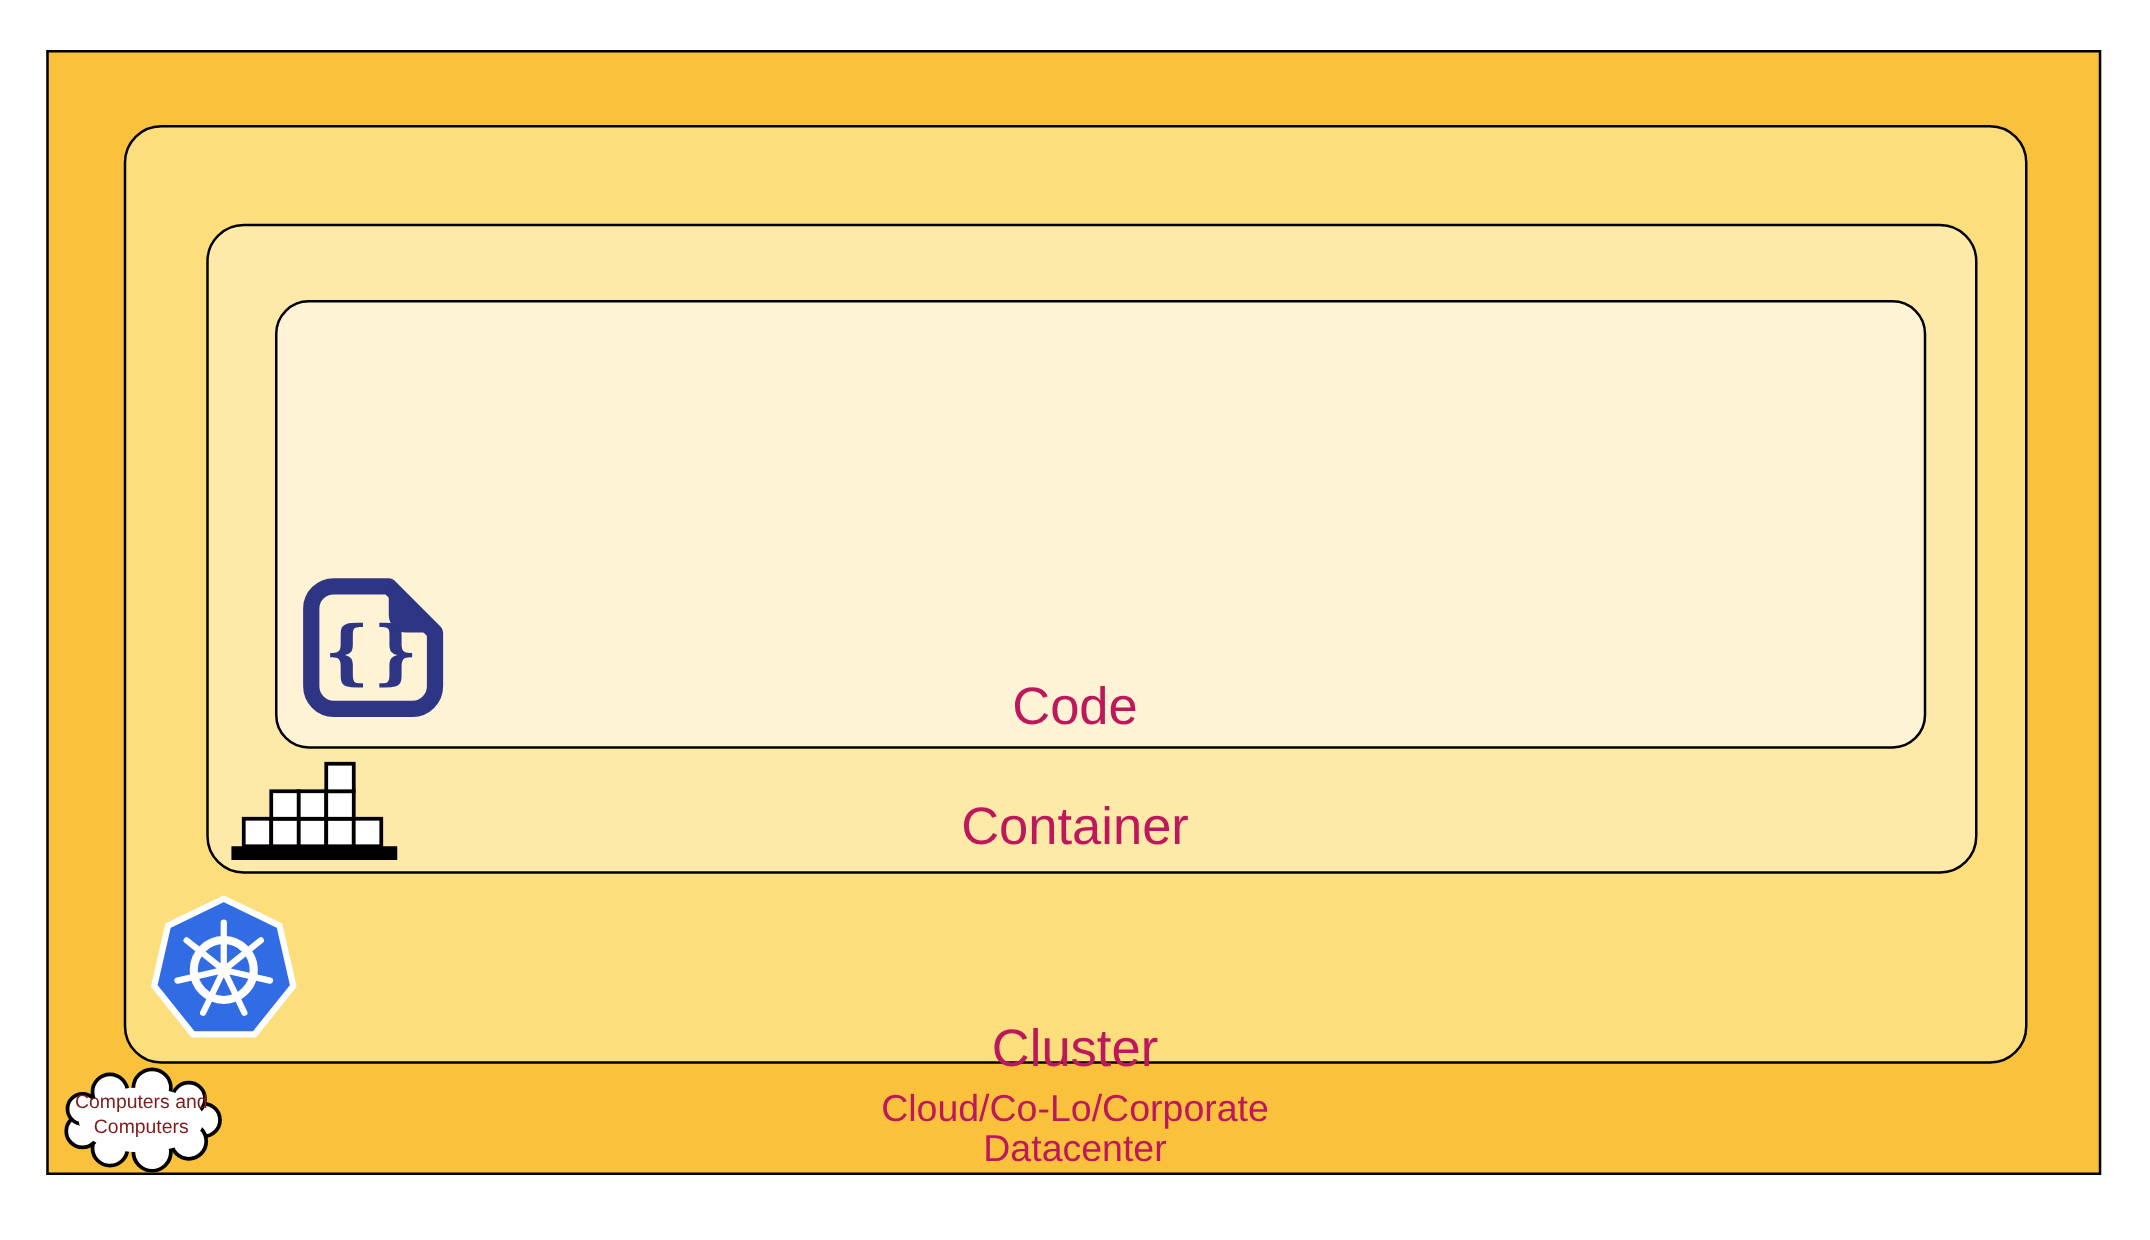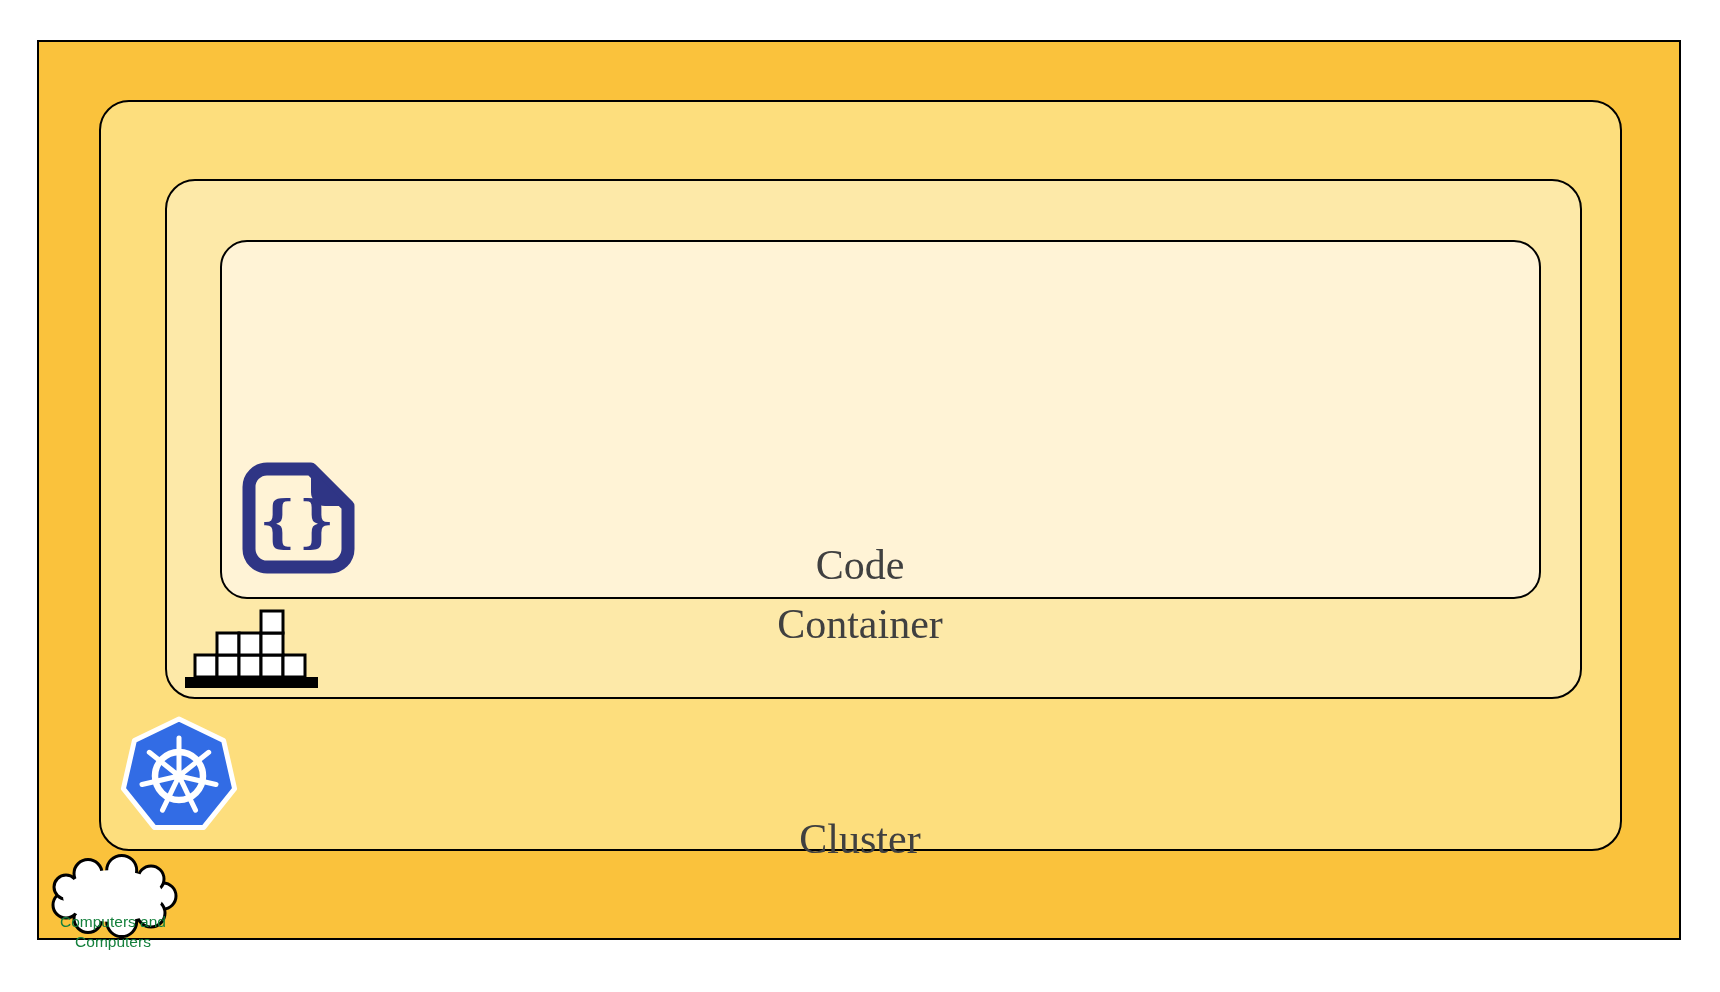--- a/index.html
+++ b/index.html
@@ -7,49 +7,53 @@
     position:relative;width:1720px;height:992px;background:#ffffff;overflow:hidden;
     font-family:"Liberation Sans",sans-serif;
   }
   .layer{position:absolute;border:2px solid #000;box-sizing:border-box;}
   .layer-datacenter{left:37px;top:40px;width:1644px;height:900px;border-radius:0;}
   .layer-cluster{left:99px;top:100px;width:1523px;height:751px;border-radius:30px;}
   .layer-container{left:165px;top:179px;width:1417px;height:520px;border-radius:30px;}
   .layer-code{left:220px;top:240px;width:1321px;height:359px;border-radius:27px;}
   .layer-label{
     position:absolute;left:860px;transform:translateX(-50%);
-    font-size:42px;line-height:44px;color:#404040;white-space:nowrap;text-align:center;font-family:Liberation Serif, serif;
+    font-size:42px;line-height:44px;color:#be185d;white-space:nowrap;text-align:center;
   }
   .lbl-code{top:543px;}
-  .lbl-container{top:602px;}
+  .lbl-container{top:639px;}
   .lbl-cluster{top:817px;}
   .lbl-datacenter{top:872px;font-size:30px;line-height:32px;}
   .icon{position:absolute;}
   .icon-code{left:240px;top:460px;width:117px;height:117px;}
   .icon-container{left:185px;top:608px;width:133px;height:80px;}
   .icon-k8s{left:119px;top:712px;width:120px;height:126px;}
   .icon-cloud{left:43px;top:852px;width:140px;height:86px;}
   .cloud-text{
     position:absolute;left:43px;top:872px;width:140px;
-    font-size:15.5px;line-height:20px;text-align:center;color:#15803d;margin-top:40px;
+    font-size:15.5px;line-height:20px;text-align:center;color:#7f1d1d;
   }
 </style>
 </head>
 <body>
 
 <div class="canvas">
 
   <div class="layer layer-datacenter" style="background-color: rgb(250, 194, 60);"></div>
   <div class="layer layer-cluster" style="background-color: rgb(253, 222, 125);"></div>
   <div class="layer layer-container" style="background-color: rgb(253, 233, 168);"></div>
   <div class="layer layer-code" style="background-color: rgb(255, 243, 214);"></div>
 
   <div class="layer-label lbl-code">Code</div>
   <div class="layer-label lbl-container">Container</div>
   <div class="layer-label lbl-cluster">Cluster</div>
+  <div class="layer-label lbl-datacenter">
+    <div>Cloud/Co-Lo/Corporate</div>
+    <div>Datacenter</div>
+  </div>
 
   <svg class="icon icon-code" viewBox="0 0 117 117" xmlns="http://www.w3.org/2000/svg">
     <path d="M 71,9 H 27 A 18,18 0 0 0 9,27 V 89 A 18,18 0 0 0 27,107 H 90 A 18,18 0 0 0 108,89 V 46 Z" fill="none" stroke-width="13" stroke-linejoin="round" stroke="#2F3585"></path>
     <path d="M 71,9 L 108,46 H 85 A 14,14 0 0 1 71,32 Z" fill="#2F3585"></path>
     <text x="58.5" y="81" text-anchor="middle" font-size="56" font-weight="bold" letter-spacing="3" font-family="DejaVu Serif, serif" fill="#2F3585">{}</text>
   </svg>
 
   <svg class="icon icon-container" viewBox="0 0 133 80" xmlns="http://www.w3.org/2000/svg">
     <g stroke="#000000" stroke-width="3" fill="#ffffff">
       <rect x="10" y="47" width="22" height="22"></rect>

